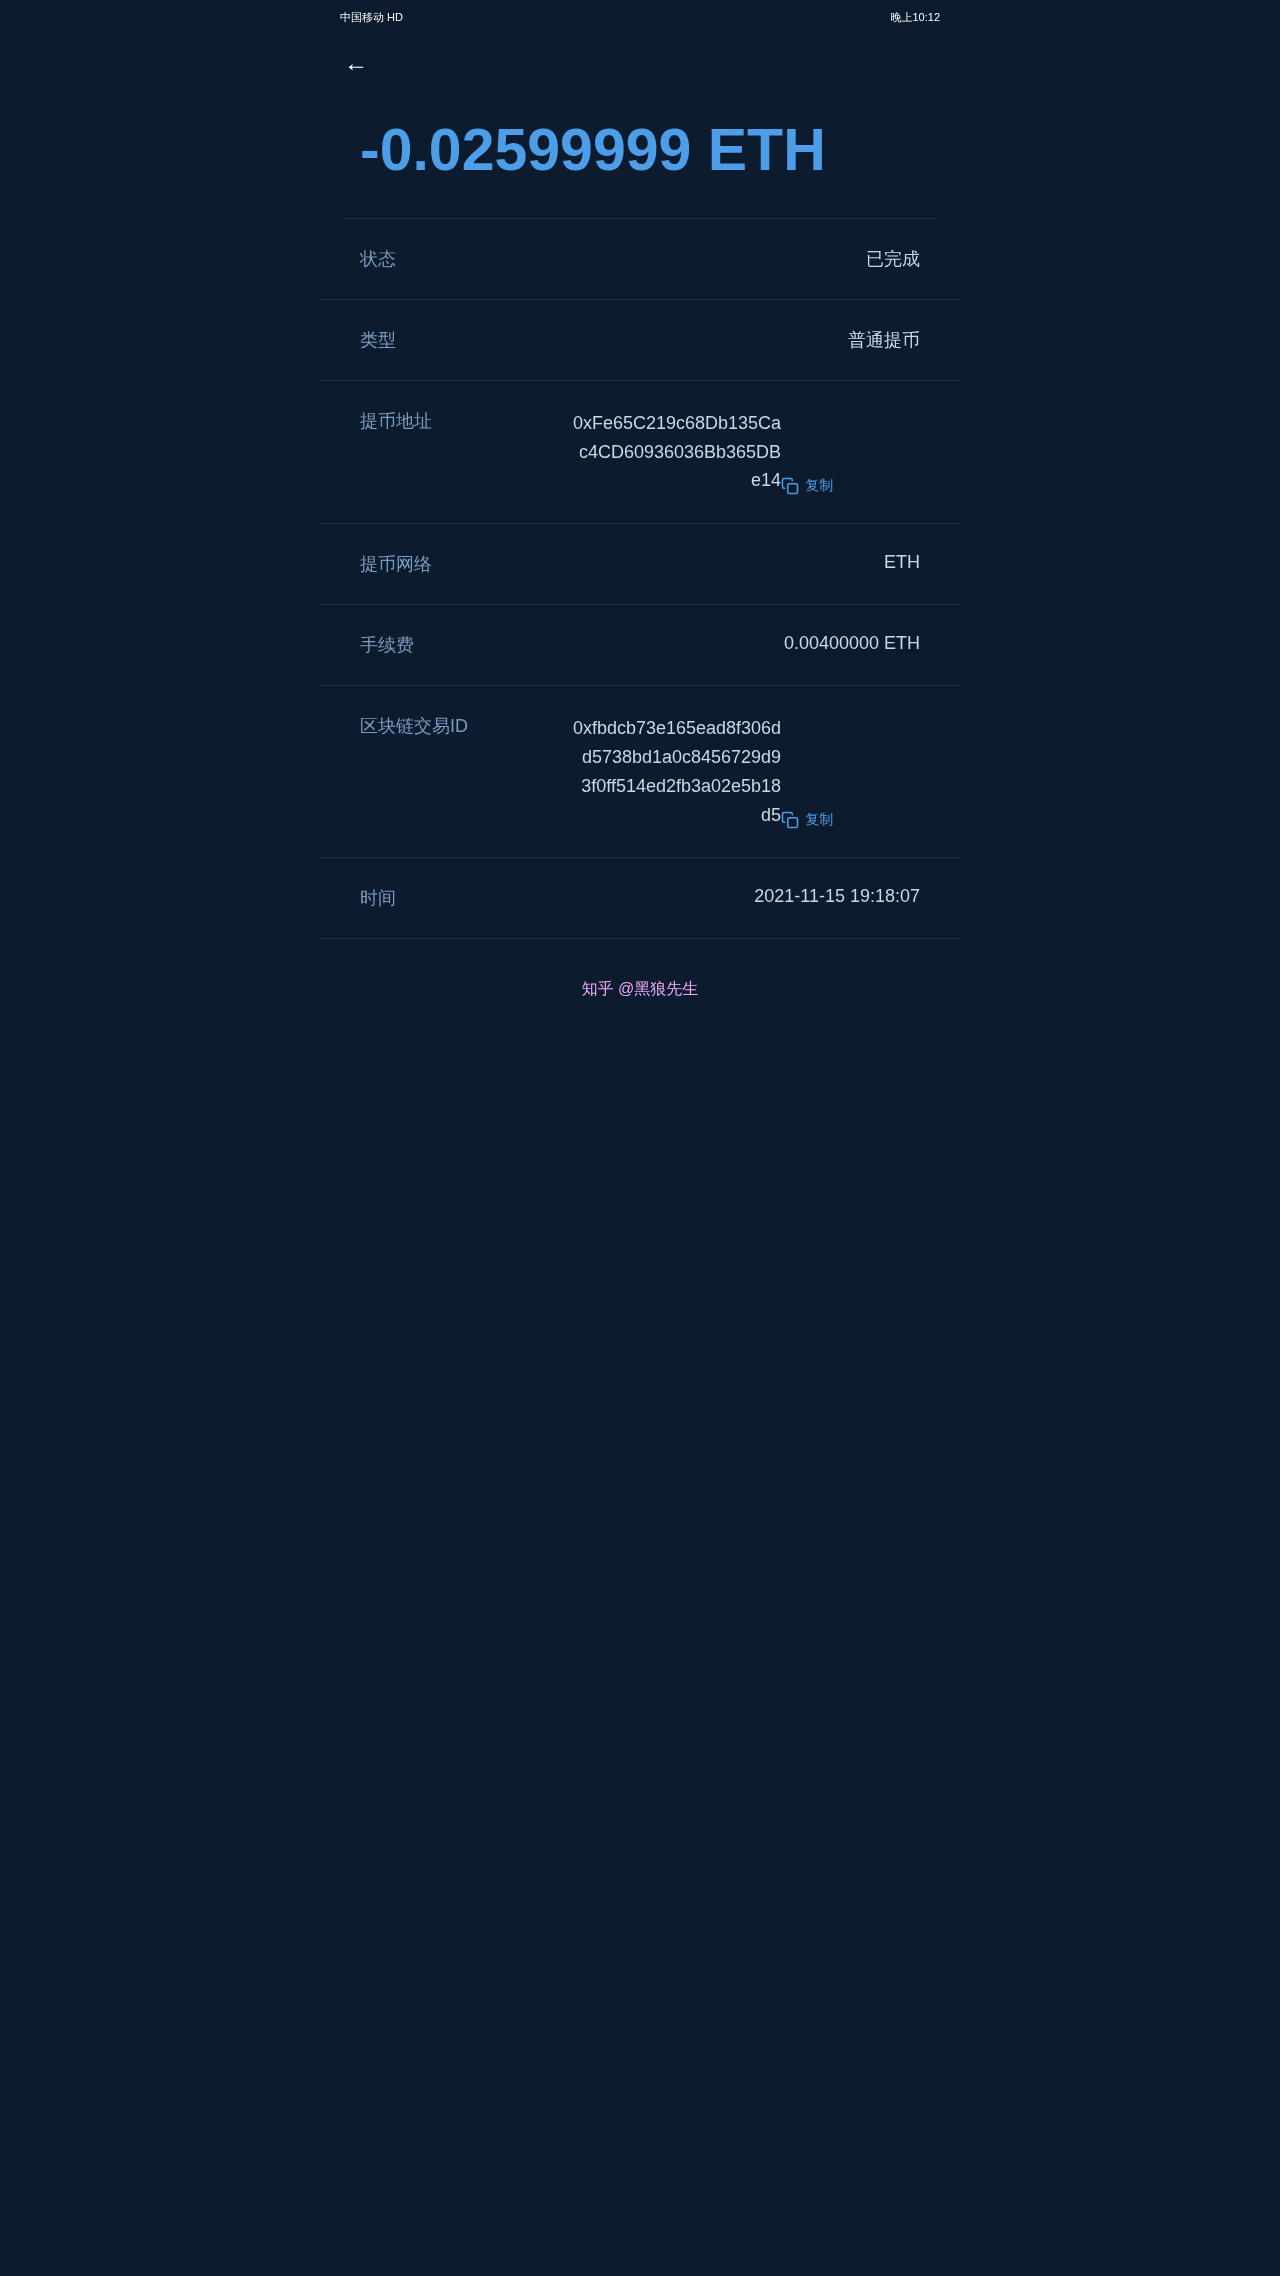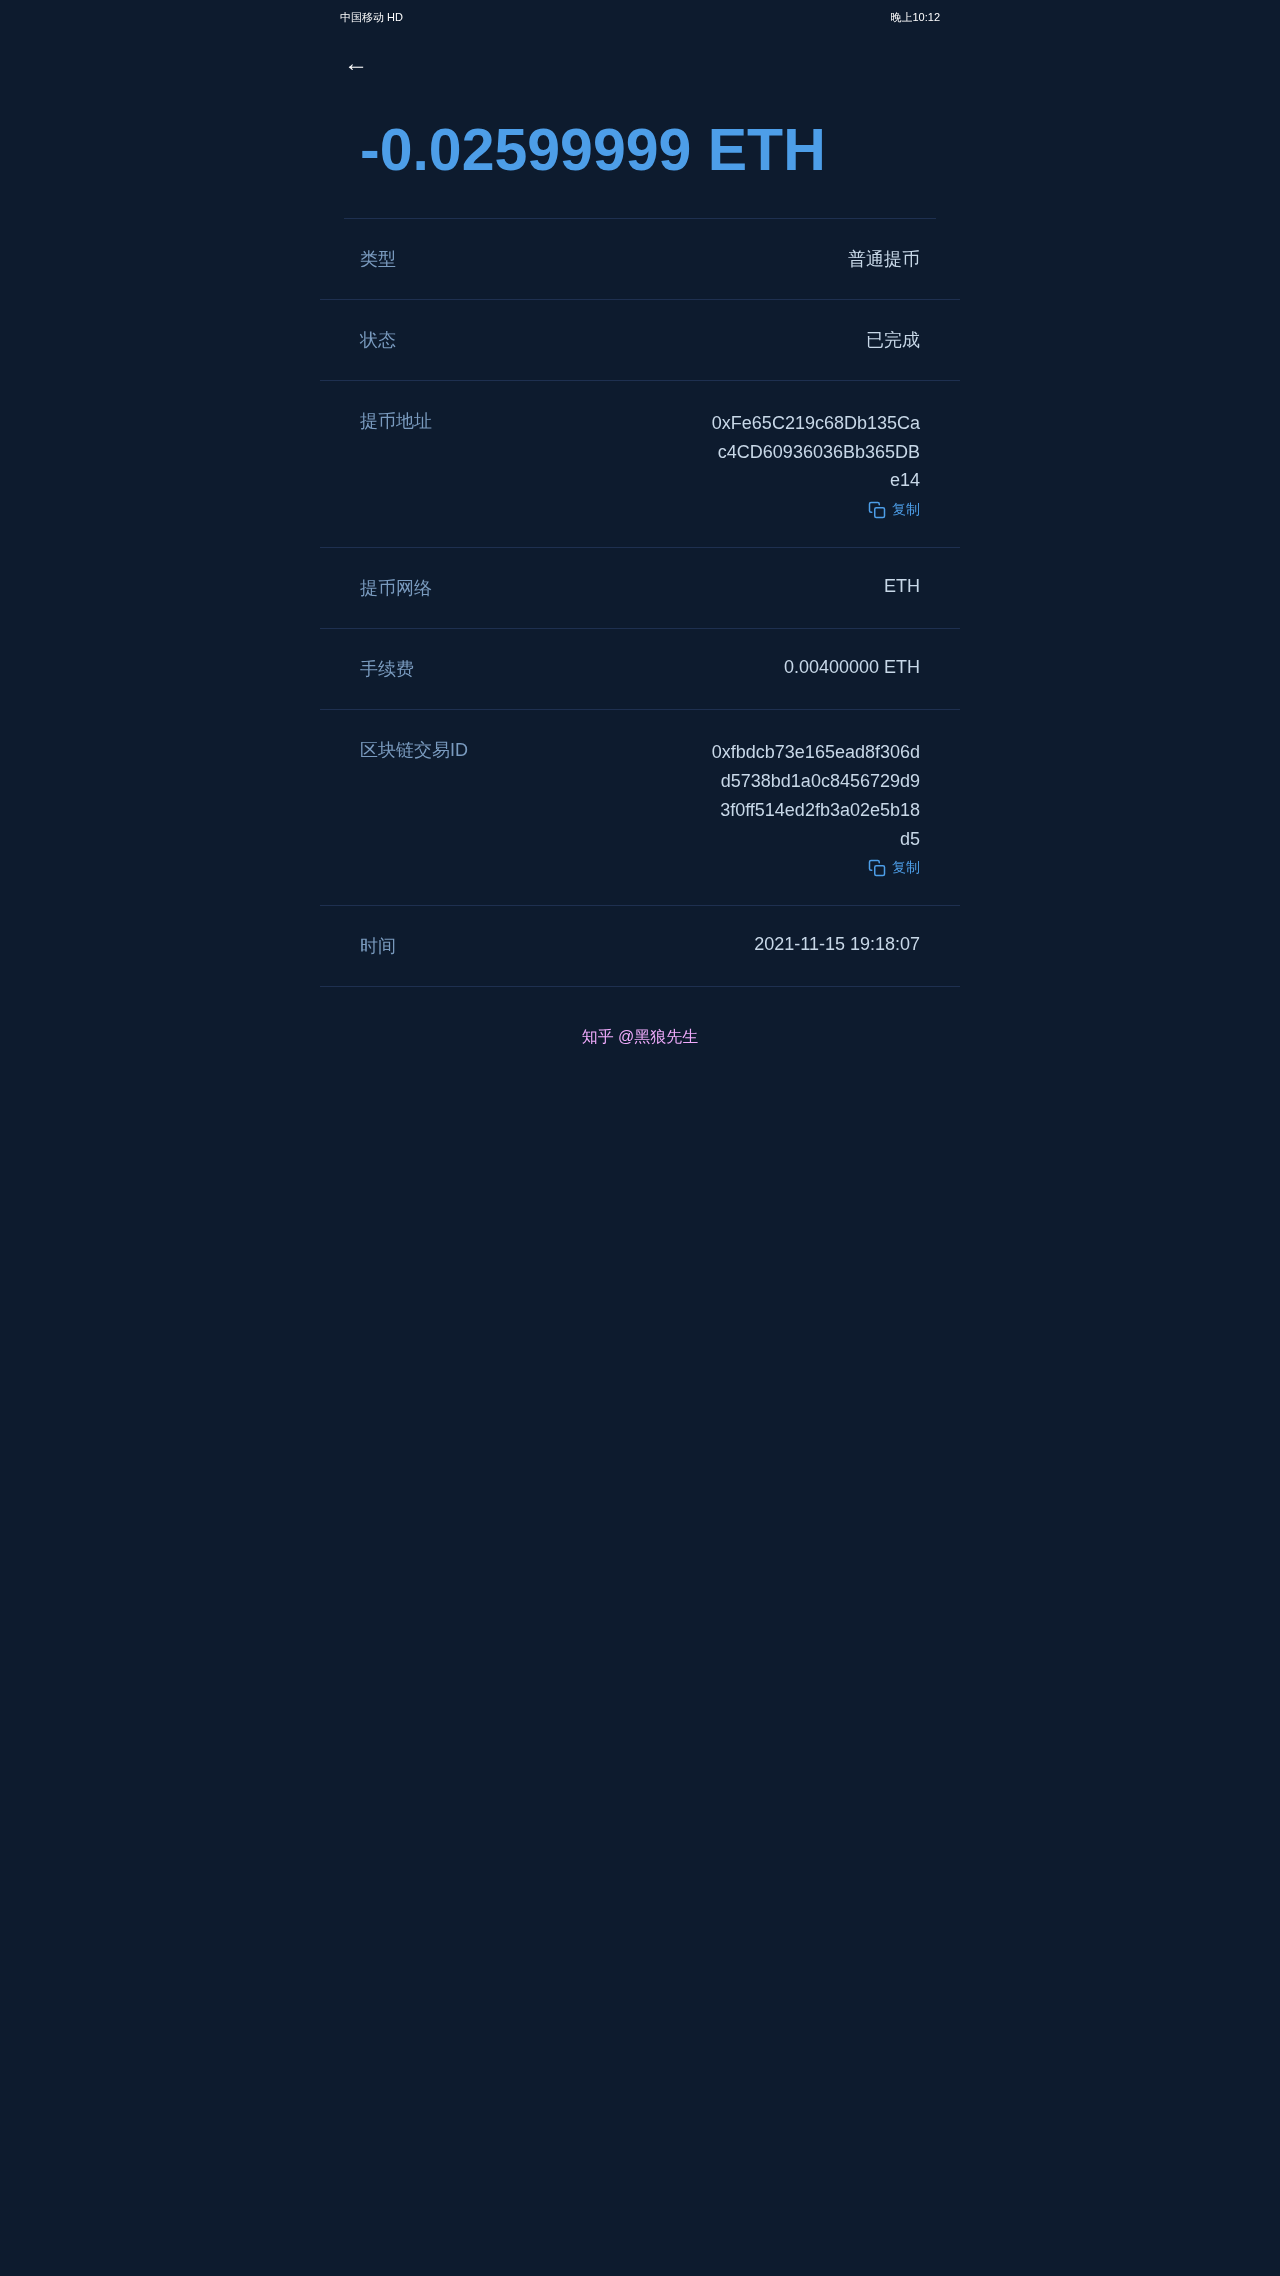--- a/index.html
+++ b/index.html
@@ -98,21 +98,20 @@
     }
 
     .copy-icon {
       width: 18px;
       height: 18px;
       display: inline-block;
     }
 
     .address-block {
       display: flex;
-      flex-direction: column;
       align-items: flex-end;
       max-width: 62%;
     }
 
     .footer-watermark {
       text-align: center;
       padding: 40px 20px 24px;
       font-size: 16px;
       color: #f0abfc;
     }
@@ -130,26 +129,26 @@
 </div>
 
 <div class="amount-section">
   <div class="amount-value">-0.02599999 ETH</div>
 </div>
 
 <div class="divider"></div>
 
 <div id="detail-rows">
 <div class="detail-row">
+      <div class="row-label">状态</div>
+      <div class="row-value">已完成</div>
+    </div>
+    <div class="detail-row">
       <div class="row-label">类型</div>
       <div class="row-value">普通提币</div>
-    </div>
-    <div class="detail-row">
-      <div class="row-label">状态</div>
-      <div class="row-value">已完成</div>
     </div>
     <div class="detail-row">
       <div class="row-label">提币地址</div>
       <div class="address-block">
         <div class="row-value address">0xFe65C219c68Db135Cac4CD60936036Bb365DBe14</div>
         <div class="copy-btn">
           <svg class="copy-icon" viewBox="0 0 24 24" fill="none" stroke="#4d9ee8" stroke-width="2" stroke-linecap="round" stroke-linejoin="round">
           <rect x="9" y="9" width="13" height="13" rx="2" ry="2"></rect>
           <path d="M5 15H4a2 2 0 0 1-2-2V4a2 2 0 0 1 2-2h9a2 2 0 0 1 2 2v1"></path>
         </svg>

